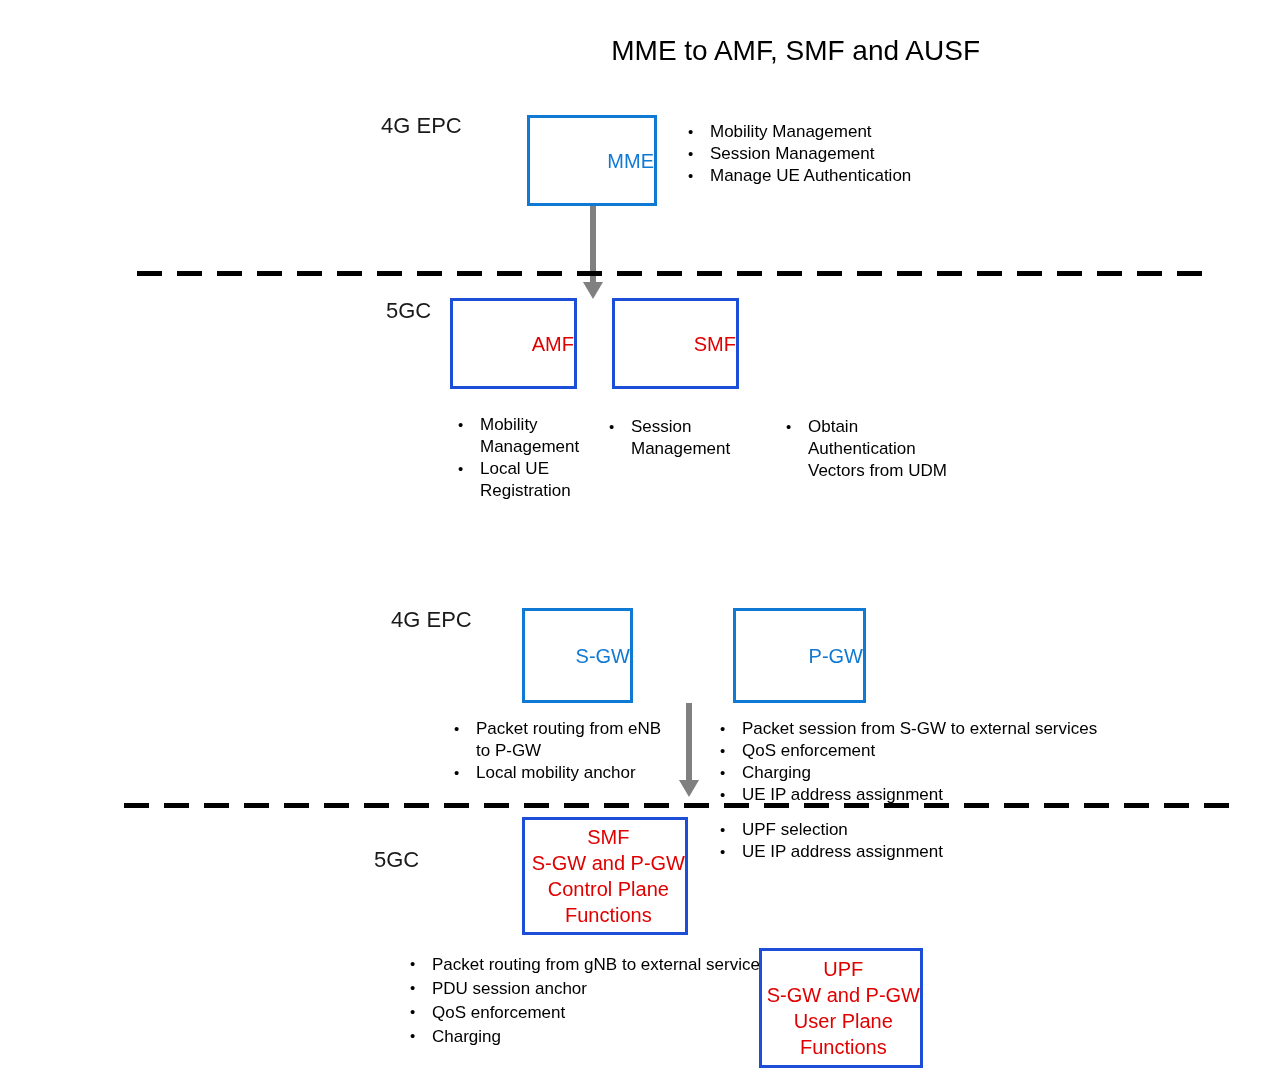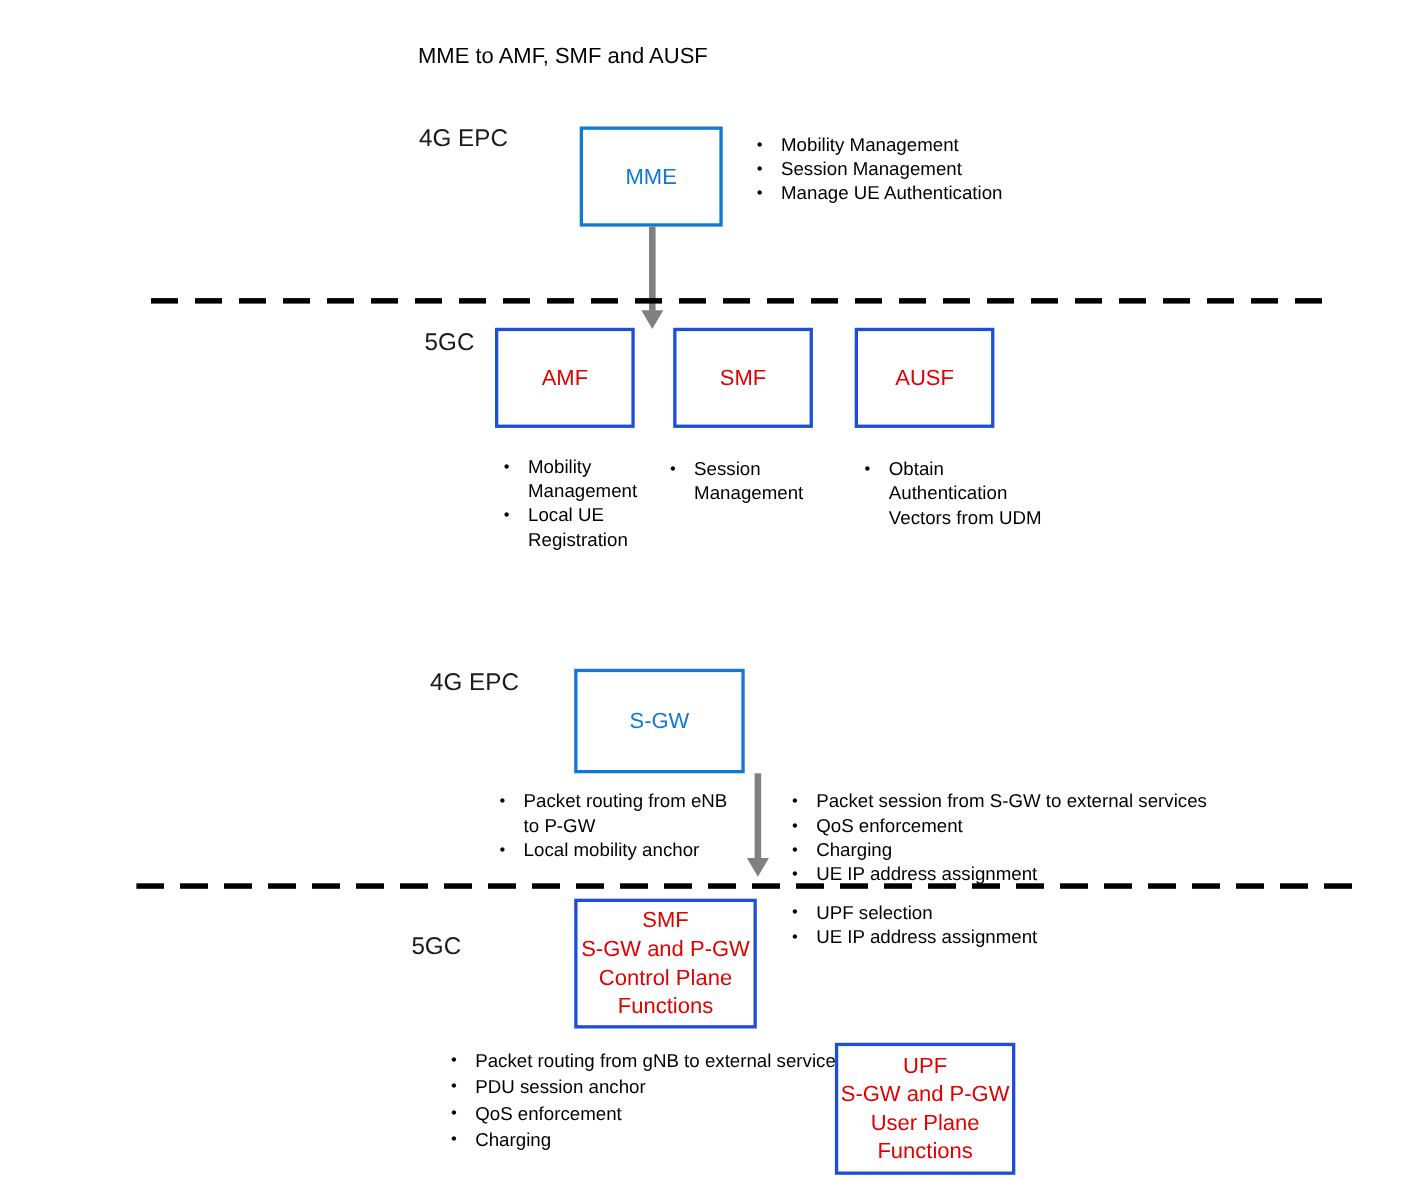--- a/index.html
+++ b/index.html
@@ -14,40 +14,40 @@
   #canvas {
     position: relative;
     width: 1285px;
     height: 1074px;
     background: #ffffff;
     overflow: hidden;
   }
   .abs { position: absolute; }
 
   .diagram-title {
-    font-size: 20px;
+    font-size: 28px;
     line-height: 34px;
     color: #000000;
-    text-align: left;
+    text-align: right;
     white-space: nowrap;
   }
 
   .tier-label {
     font-size: 22px;
     line-height: 24px;
     color: #1a1a1a;
     white-space: nowrap;
   }
 
   .node-box {
     box-sizing: border-box;
     background: #ffffff;
     display: flex;
     align-items: center;
-    justify-content: center;
+    justify-content: flex-end;
     text-align: center;
   }
   .node-box.blue {
     border: 3px solid #1079d3;
   }
   .node-box.red {
     border: 3px solid #1d4ed8;
   }
   .node-label {
     font-size: 20px;
@@ -128,44 +128,44 @@
   <div class="abs tier-label" style="left:386px; top:299px;">5GC</div>
 
   <div class="abs node-box red" style="left:450px; top:298px; width:127px; height:91px;">
     <span class="node-label red">AMF</span>
   </div>
 
   <div class="abs node-box red" style="left:612px; top:298px; width:127px; height:91px;">
     <span class="node-label red">SMF</span>
   </div>
 
-  <div class="abs node-box red" style="left:777px; top:298px; width:127px; height:91px;">
-    <span class="node-label red">AUSF</span>
-  </div>
 
   <ul class="abs bullet-list" style="left:456px; top:414px; width:125px;">
     <li>Mobility Management</li>
     <li>Local UE Registration</li>
   </ul>
 
   <ul class="abs bullet-list" style="left:607px; top:416px; width:130px;">
     <li>Session Management</li>
   </ul>
 
   <ul class="abs bullet-list" style="left:784px; top:416px; width:175px;">
     <li>Obtain Authentication Vectors from UDM</li>
   </ul>
 
 
   <div class="abs tier-label" style="left:391px; top:608px;">4G EPC</div>
 
-  <div class="abs node-box blue" style="left:522px; top:608px; width:155px; height:95px;">
+  <div class="abs node-box blue" style="left:522px; top:608px; width:111px; height:95px;">
     <span class="node-label blue">S-GW</span>
   </div>
 
+  <div class="abs node-box blue" style="left:733px; top:608px; width:133px; height:95px;">
+    <span class="node-label blue">P-GW</span>
+  </div>
 
   <ul class="abs bullet-list" style="left:452px; top:718px; width:215px;">
     <li>Packet routing from eNB to P-GW</li>
     <li>Local mobility anchor</li>
   </ul>
 
   <ul class="abs bullet-list nowrap" style="left:718px; top:718px; width:420px;">
     <li>Packet session from S-GW to external services</li>
     <li>QoS enforcement</li>
     <li>Charging</li>

